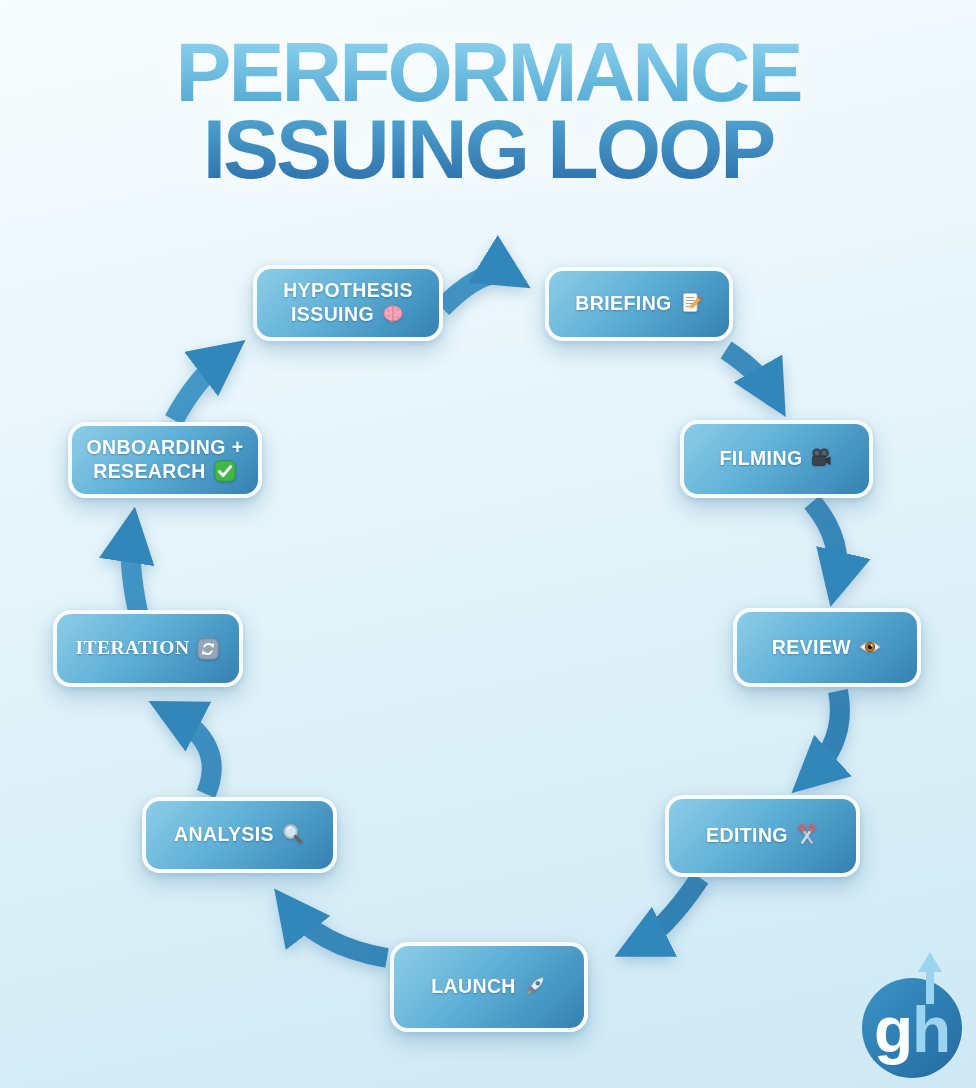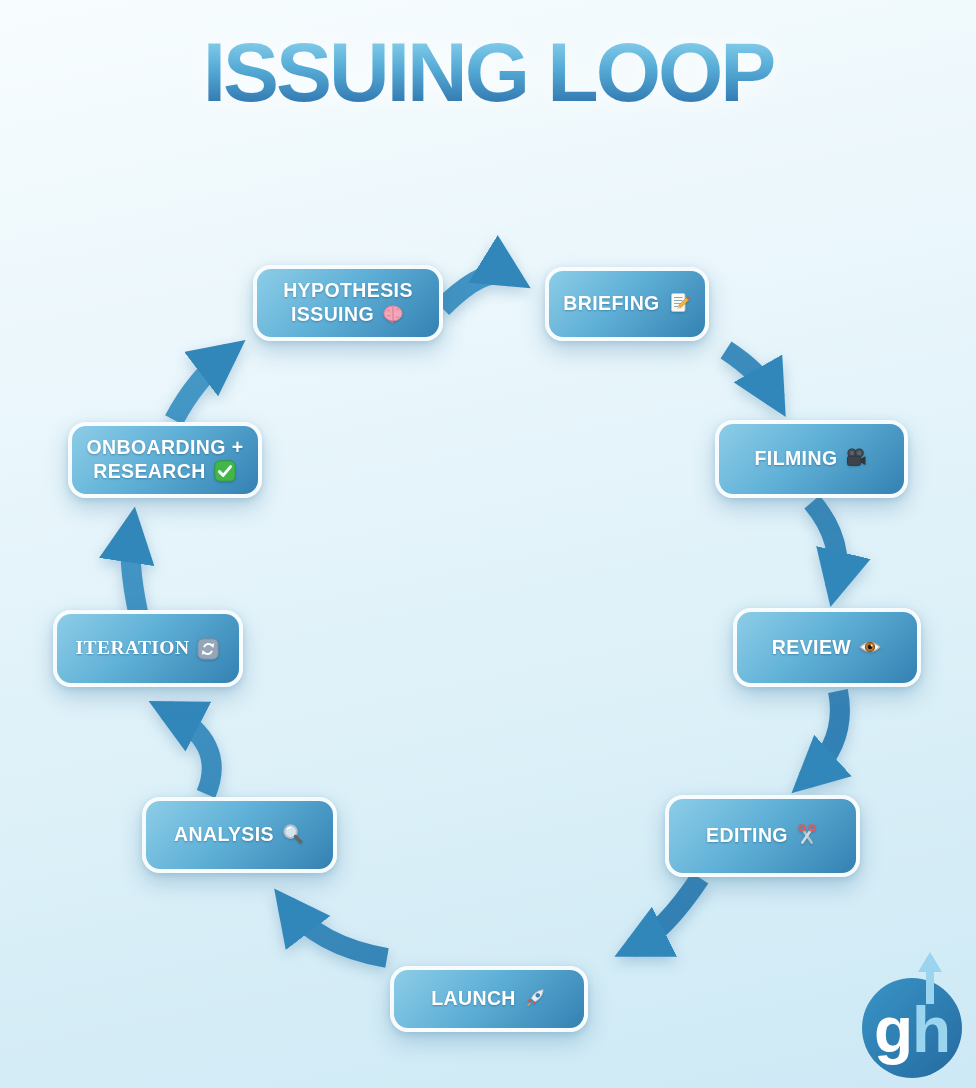--- a/index.html
+++ b/index.html
@@ -47,36 +47,37 @@
     text-shadow:0 1px 2px rgba(10,55,90,.35);
   }
   .node .icon{
     display:inline-block;vertical-align:middle;
     width:24px;height:24px;margin-left:7px;margin-top:-3px;
   }
   .node .icon svg{width:24px;height:24px;display:block;
     filter:drop-shadow(0 1px 1px rgba(20,60,90,.3));}
   
   .n-hypothesis{left:253px;top:265px;width:190px;height:76px;justify-content:flex-end;}
-  .n-briefing  {left:545px;top:267px;width:164px;height:74px;}
-  .n-filming   {left:715px;top:420px;width:193px;height:78px;}
+  .n-briefing  {left:545px;top:267px;width:188px;height:74px;}
+  .n-filming   {left:680px;top:420px;width:193px;height:78px;}
   .n-review    {left:733px;top:608px;width:188px;height:79px;}
   .n-editing   {left:665px;top:795px;width:195px;height:82px;}
-  .n-launch    {left:390px;top:966px;width:198px;height:66px;}
+  .n-launch    {left:390px;top:942px;width:198px;height:90px;}
   .n-analysis  {left:142px;top:797px;width:195px;height:76px;}
   .n-iteration {left:53px; top:610px;width:190px;height:77px;font-family:Liberation Serif, serif;}
   .n-onboarding{left:68px; top:422px;width:194px;height:76px;}
   .logo{position:absolute;left:852px;top:946px;width:120px;height:140px;z-index:2;}
 </style>
 </head>
 <body>
 
 <div class="canvas">
 
   <div class="title">
+    <span>PERFORMANCE</span>
     <span>ISSUING LOOP</span>
   </div>
 
   <svg class="arrows" width="976" height="1088" viewBox="0 0 976 1088">
     <defs>
       <linearGradient id="ag" gradientUnits="userSpaceOnUse" x1="0" y1="0" x2="976" y2="1088">
         <stop offset="0" stop-color="#4da3cf"></stop>
         <stop offset="1" stop-color="#2b77ac"></stop>
       </linearGradient>
       <marker id="ah" viewBox="0 0 10 10" refX="6.5" refY="5" markerWidth="2.8" markerHeight="2.8" orient="auto">

